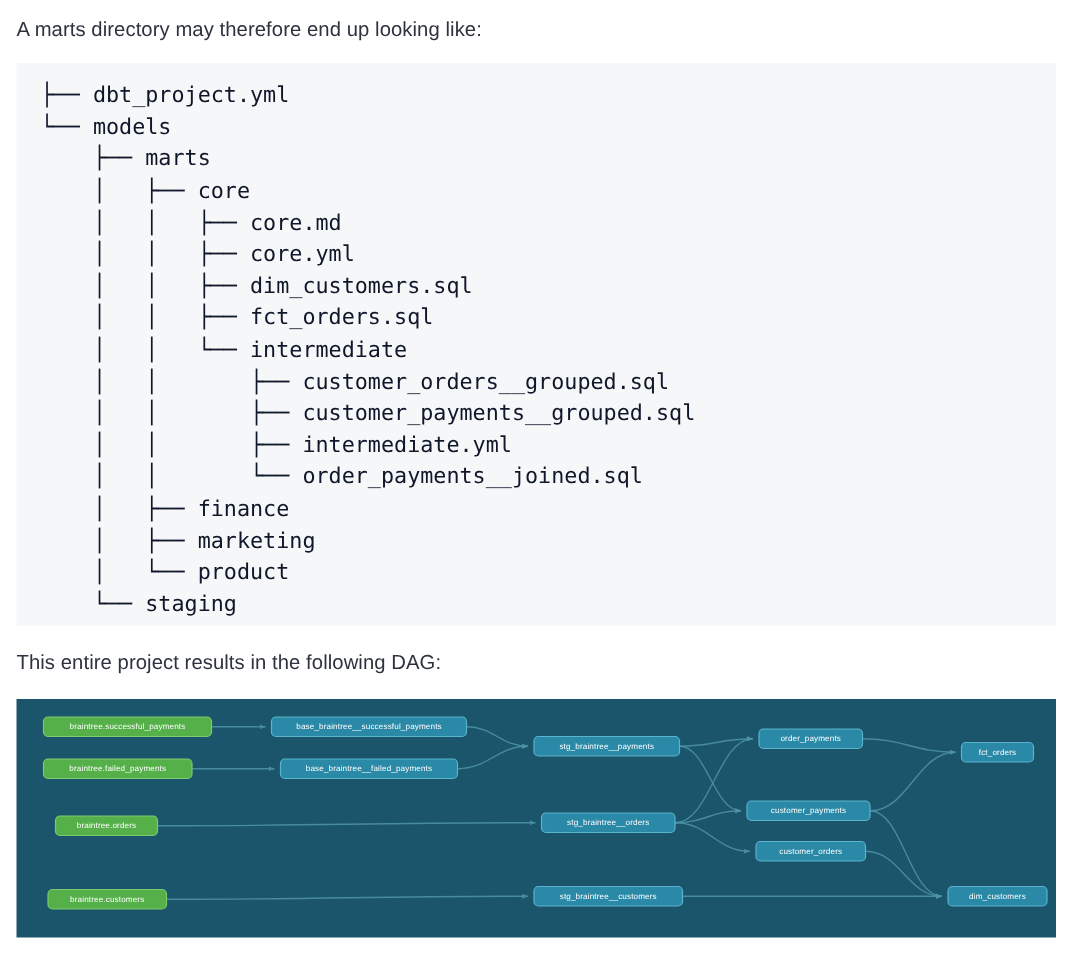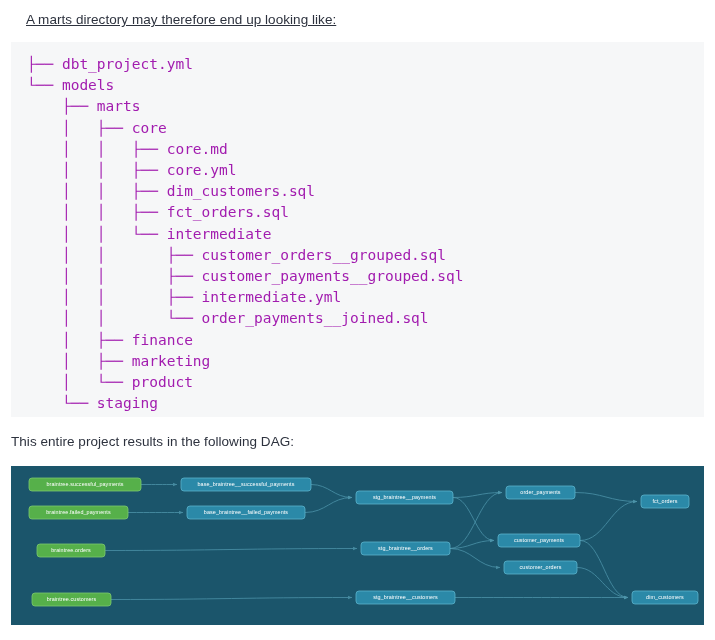--- a/index.html
+++ b/index.html
@@ -18,41 +18,40 @@
   .para {
     font-size: 13.5px;
     line-height: 18px;
     color: #2d323e;
     margin: 0;
     padding: 0;
     letter-spacing: 0.05px;
   }
   #caption-tree {
     position: absolute;
-    left: 26px;
+    left: 11px;
     top: 11px;
-    text-decoration: underline;
   }
   #code-block {
     position: absolute;
     left: 11px;
     top: 42px;
     width: 693px;
     height: 375px;
     background: #f6f7f8;
     box-sizing: border-box;
     overflow: hidden;
   }
   #tree-pre {
     margin: 0;
     padding: 12px 0 0 16px;
     font-family: "DejaVu Sans Mono", "Liberation Mono", monospace;
     font-size: 14.5px;
     line-height: 21.2px;
-    color: #a21caf;
+    color: #0f172a;
     white-space: pre;
     letter-spacing: 0px;
   }
   #caption-dag {
     position: absolute;
     left: 11px;
     top: 433px;
     text-align: center;
   }
   #dag-panel {

